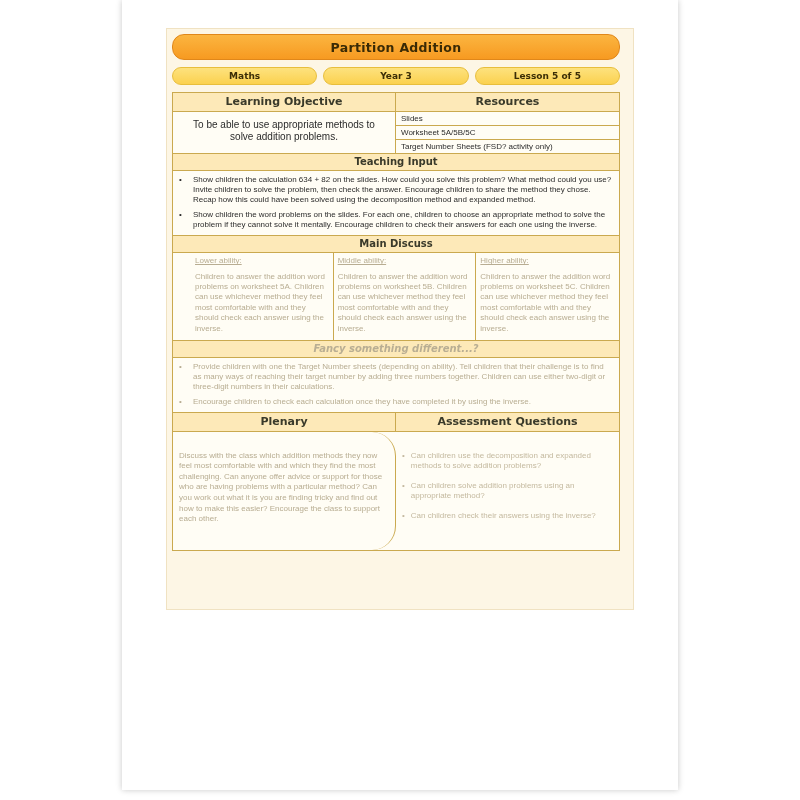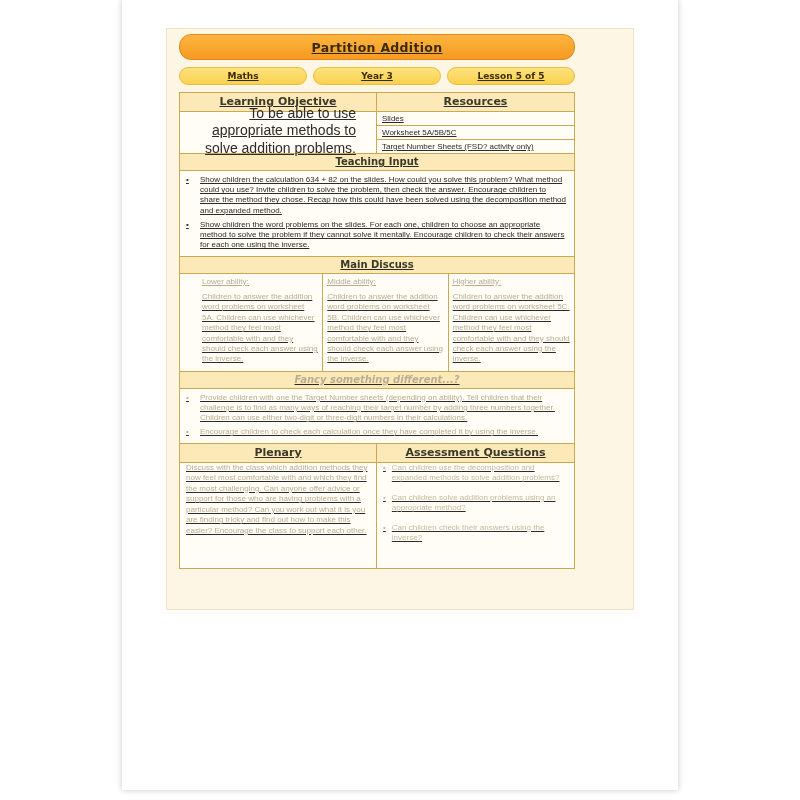--- a/index.html
+++ b/index.html
@@ -35,26 +35,25 @@
     left: 166px;
     top: 28px;
     width: 466px;
     height: 580px;
     background: #fdf6e5;
     border: 1px solid #f0e2c2;
   }
 
   .inner {
     position: absolute;
-    left: 179px;
+    left: 172px;
     top: 34px;
-    width: 396px;
+    width: 448px;
     font-size: 8px;
     color: #2b2b2b;
-    text-decoration: underline;
   }
 
   
   .title-bar {
     height: 24px;
     border-radius: 12px;
     background: linear-gradient(#fbb540, #f79a21);
     border: 1px solid #e0871a;
     display: flex;
     align-items: center;
@@ -114,22 +113,22 @@
   .divider-v {
     border-right: 1px solid #caa94f;
   }
   .half { width: 50%; }
 
   .lo-body {
     height: 34px;
     display: flex;
     align-items: center;
     justify-content: center;
-    text-align: right;
-    font-size: 14px;
+    text-align: center;
+    font-size: 10px;
     line-height: 1.25;
     padding: 0 16px;
   }
   .res-list { padding: 0; }
   .res-item {
     font-size: 8px;
     padding: 2px 5px;
     border-bottom: 1px solid #caa94f;
   }
   .res-item:last-child { border-bottom: none; }
@@ -182,23 +181,24 @@
     margin-bottom: 5px;
     display: block;
   }
 
   .faded-text { color: #b8ad92; }
 
   .two-cols { display: flex; }
   .two-col {
     width: 50%;
     box-sizing: border-box;
-    padding: 0 6px;
+    padding: 19px 6px;
     font-size: 8px;
     line-height: 1.32;
+    border-radius: 24px;
   }
 
   .aq-bullet {
     display: flex;
     gap: 6px;
     margin-bottom: 9px;
     color: #c4b99f;
   }
 
   .footer-line {

